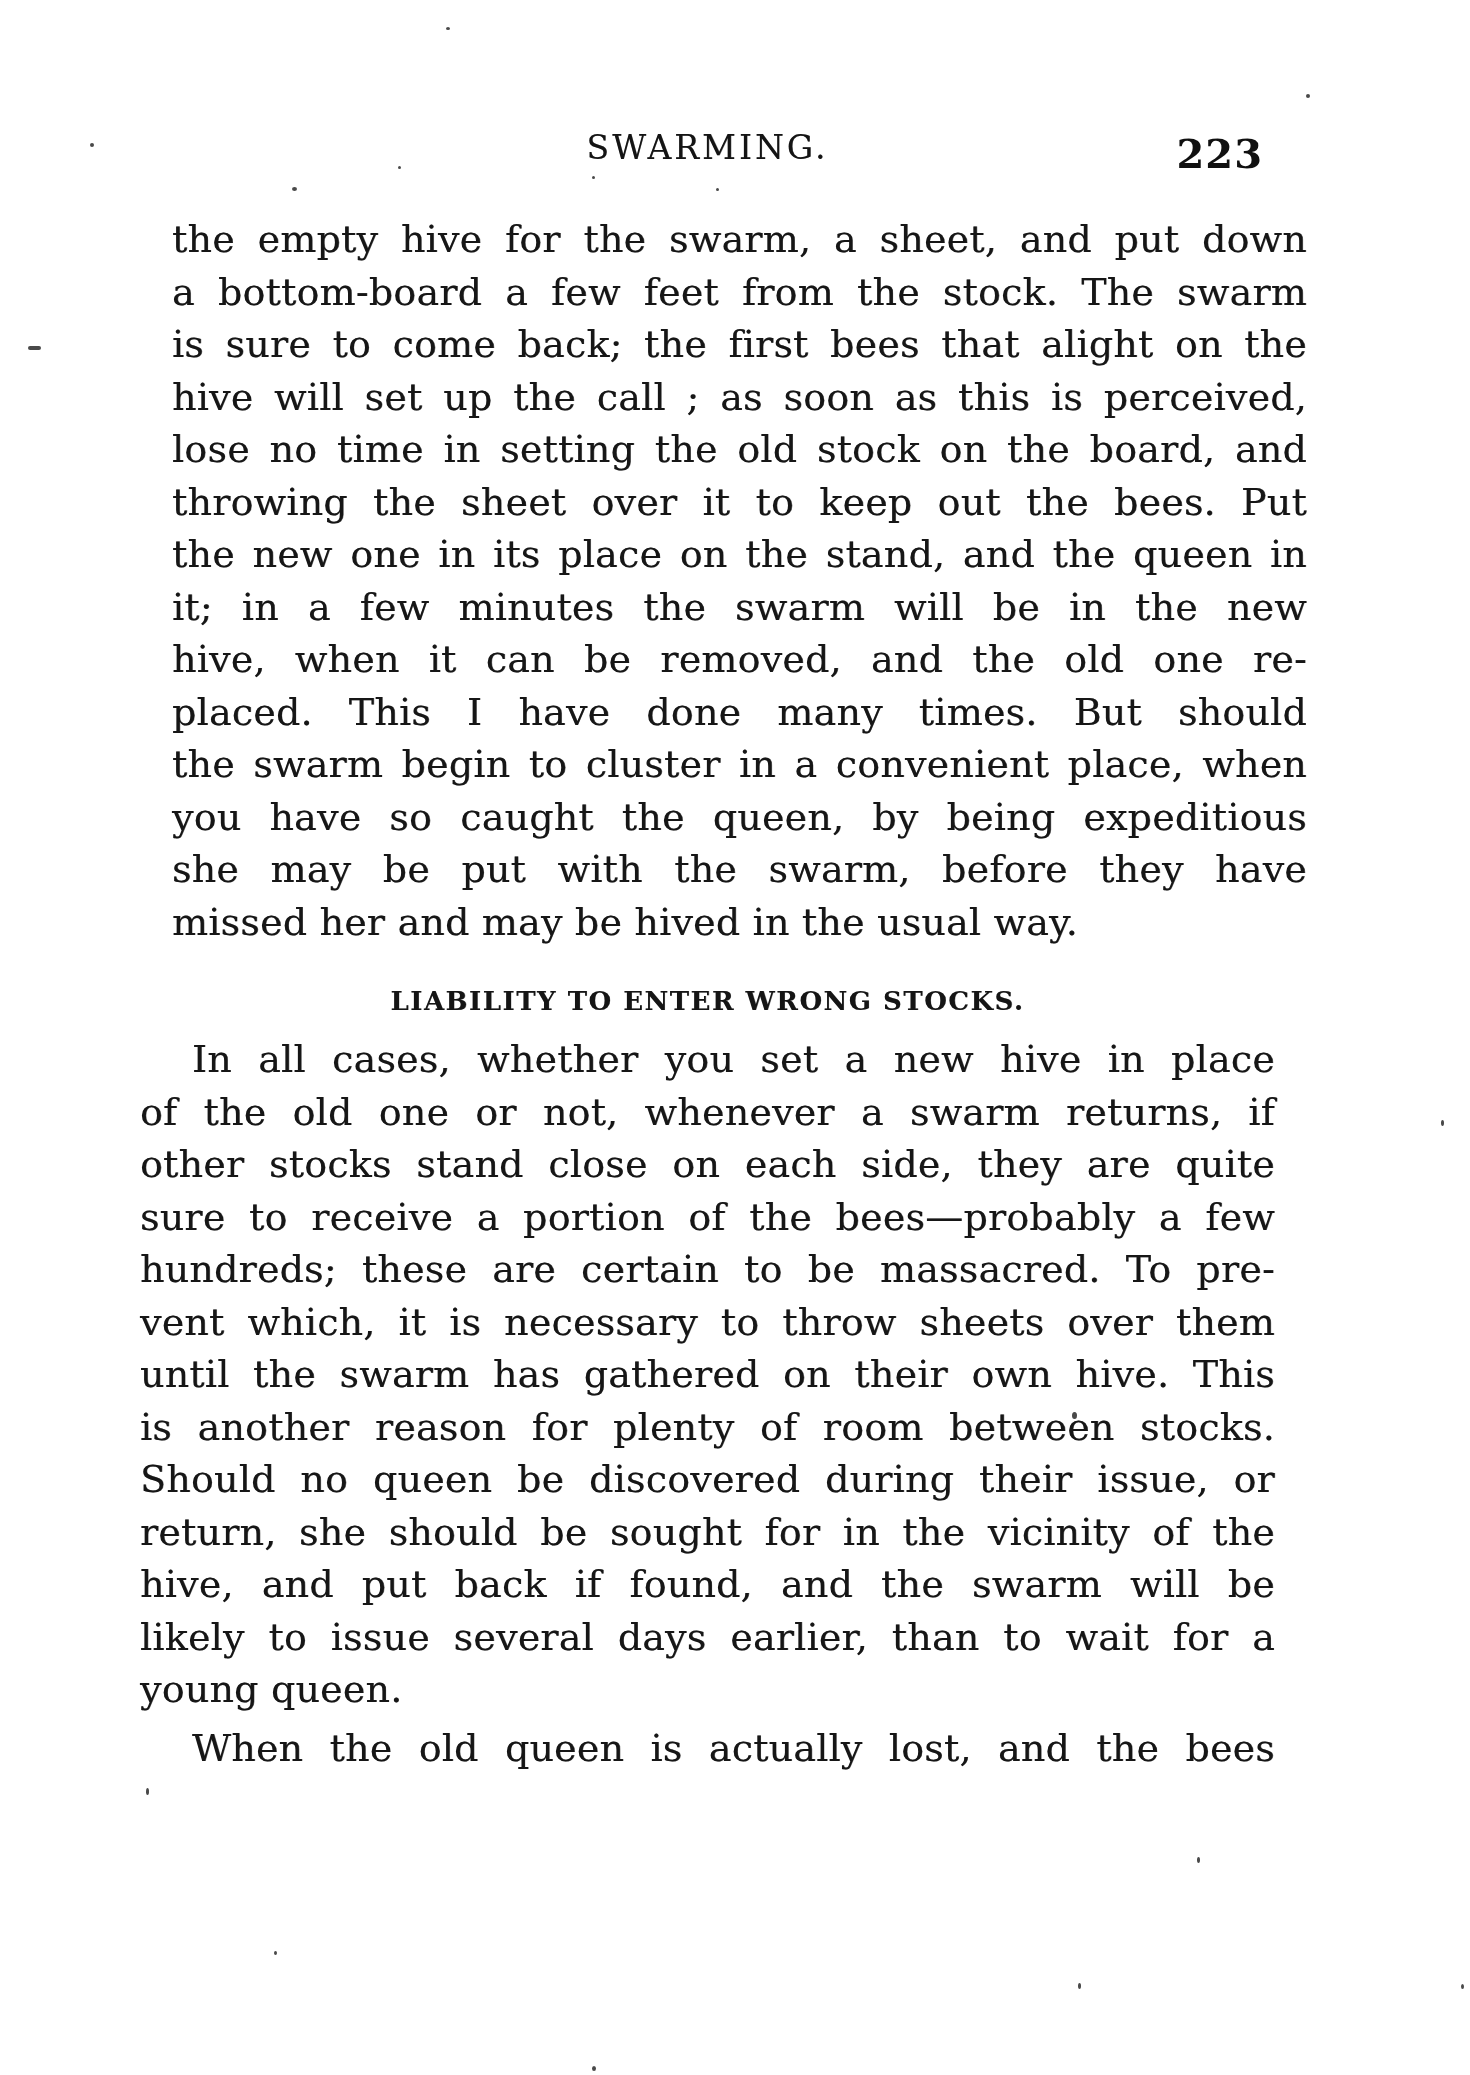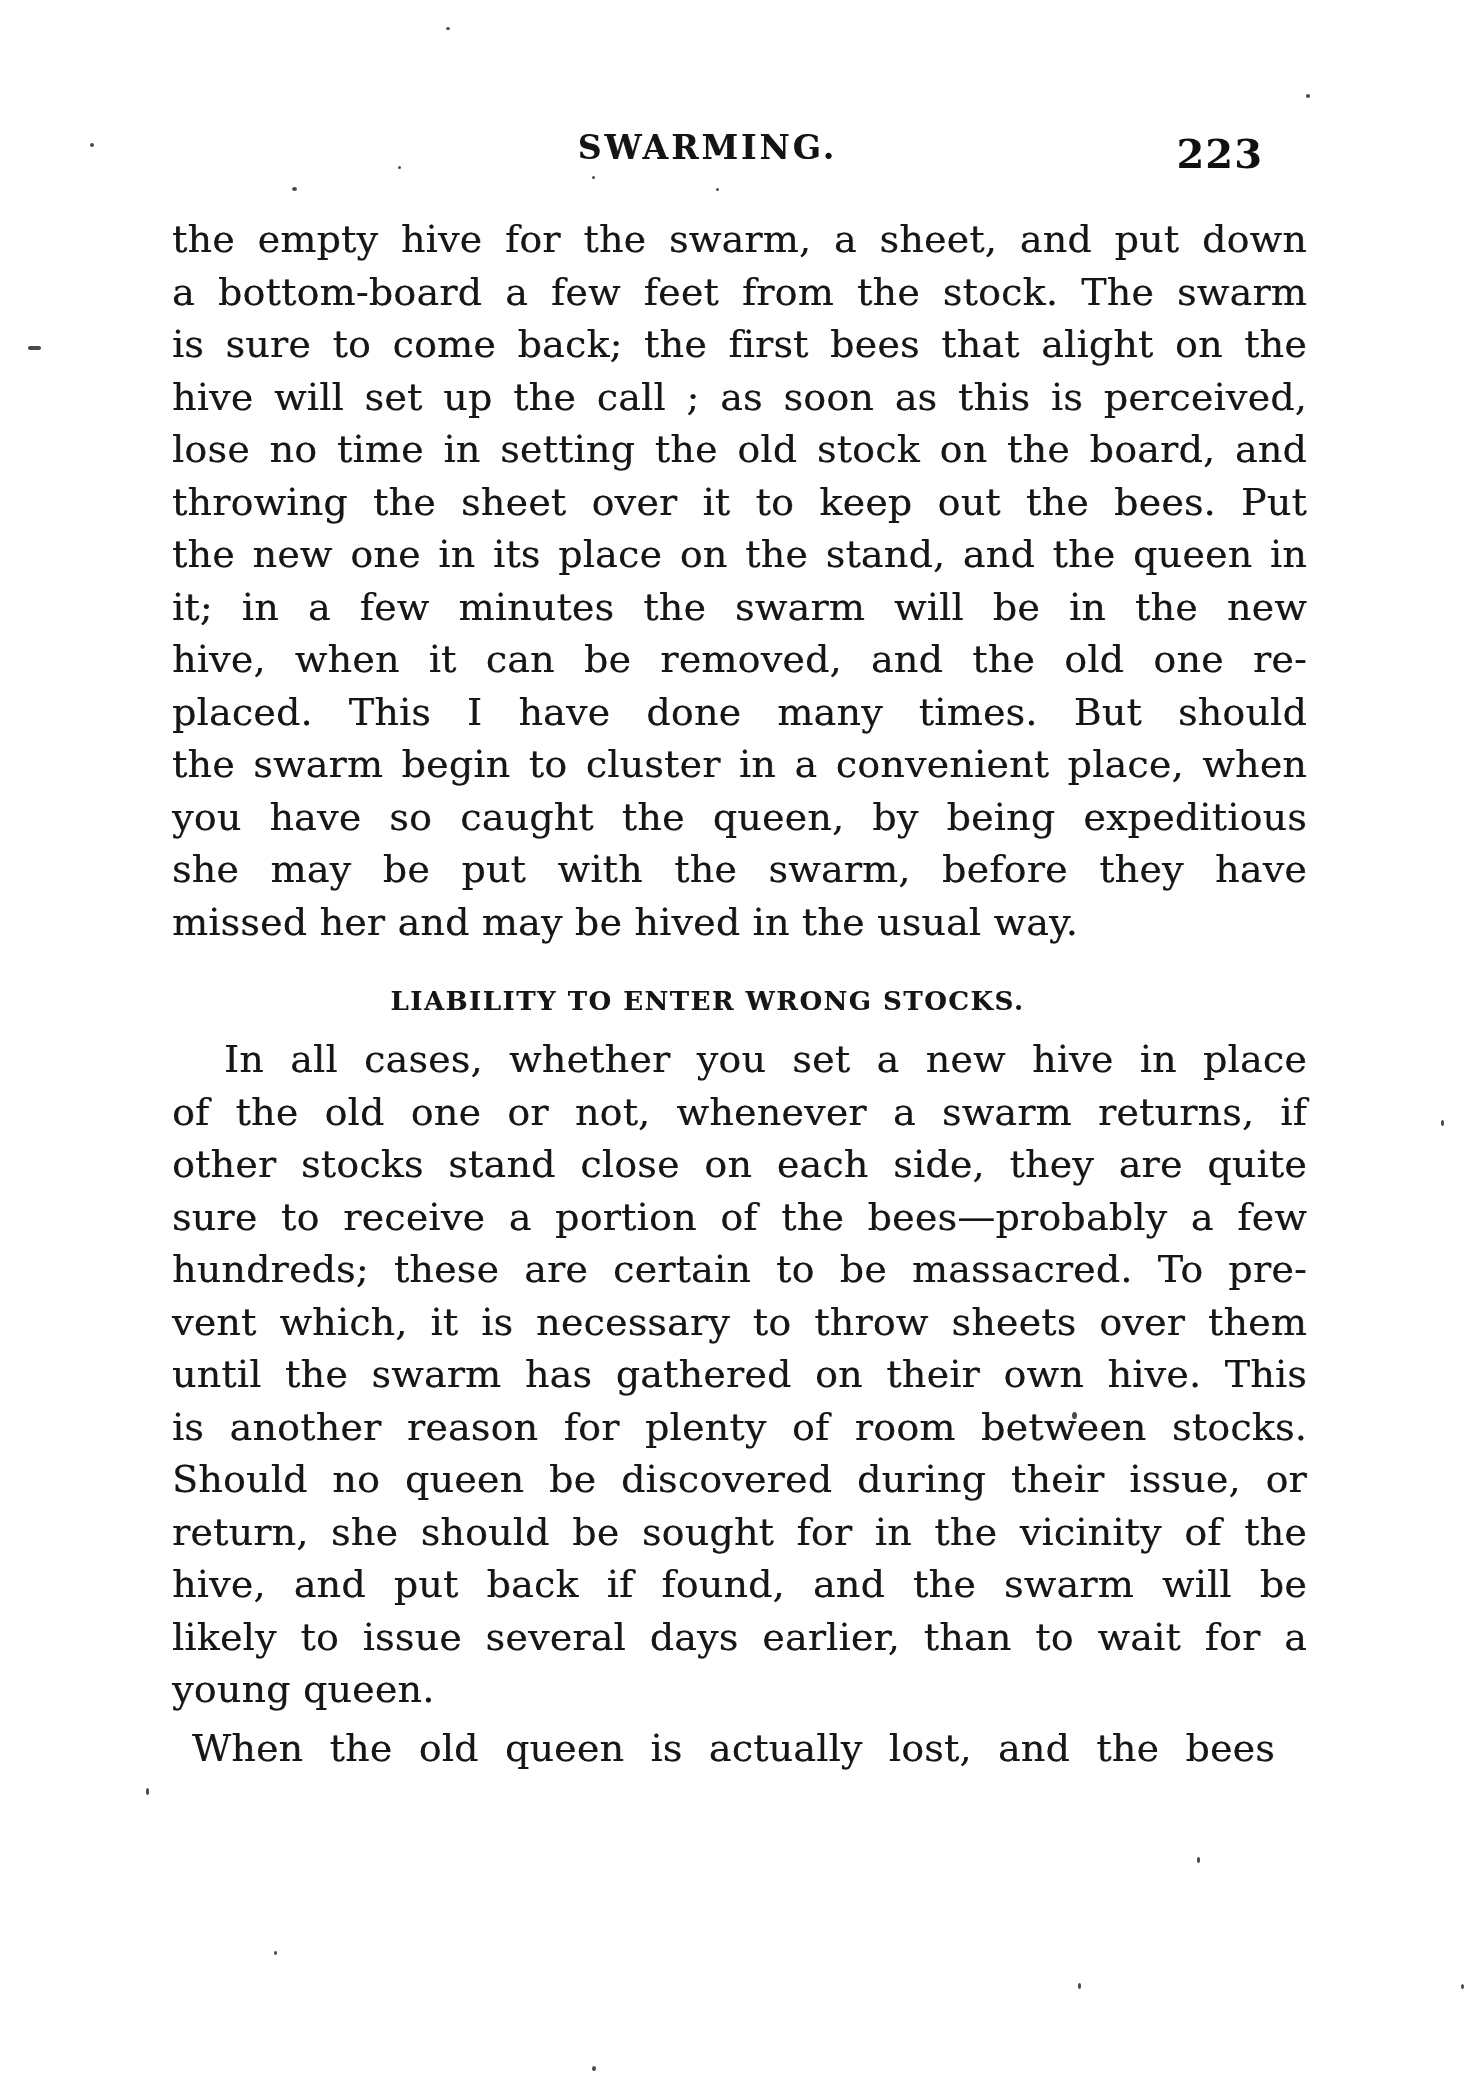--- a/index.html
+++ b/index.html
@@ -12,34 +12,34 @@
     overflow: hidden;
   }
   .page { position: absolute; inset: 0; background: #ffffff; }
 
   
   .running-head {
     position: absolute; left: 140px; top: 128px; width: 1135px; height: 52px;
   }
   .running-title {
     display: block; text-align: center;
-    font-size: 33px; font-weight: 700; letter-spacing: 3px;
+    font-size: 33px; font-weight: 400; letter-spacing: 3px;
     color: #141414;
     text-shadow: 0.3px 0.3px 0 rgba(0,0,0,0.45);
   }
   .folio {
     position: absolute; right: 12px; top: 2px;
     font-size: 40px; font-weight: 700; letter-spacing: 1px;
     color: #101010;
   }
 
   
   .para { position: absolute; left: 140px; width: 1135px; }
   #p1 { top: 213px; margin-left: 32px; }
-  #p2 { top: 1033px; margin-left: 32px; }
+  #p2 { top: 1033px; }
   #p3 { top: 1722px; }
   .ln {
     font-size: 38px; line-height: 52.5px; height: 52.5px;
     letter-spacing: 0.2px;
     text-align: justify;
     text-align-last: justify;
     text-shadow: 0.4px 0.3px 0 rgba(0,0,0,0.5);
     white-space: normal;
     overflow: visible;
   }

